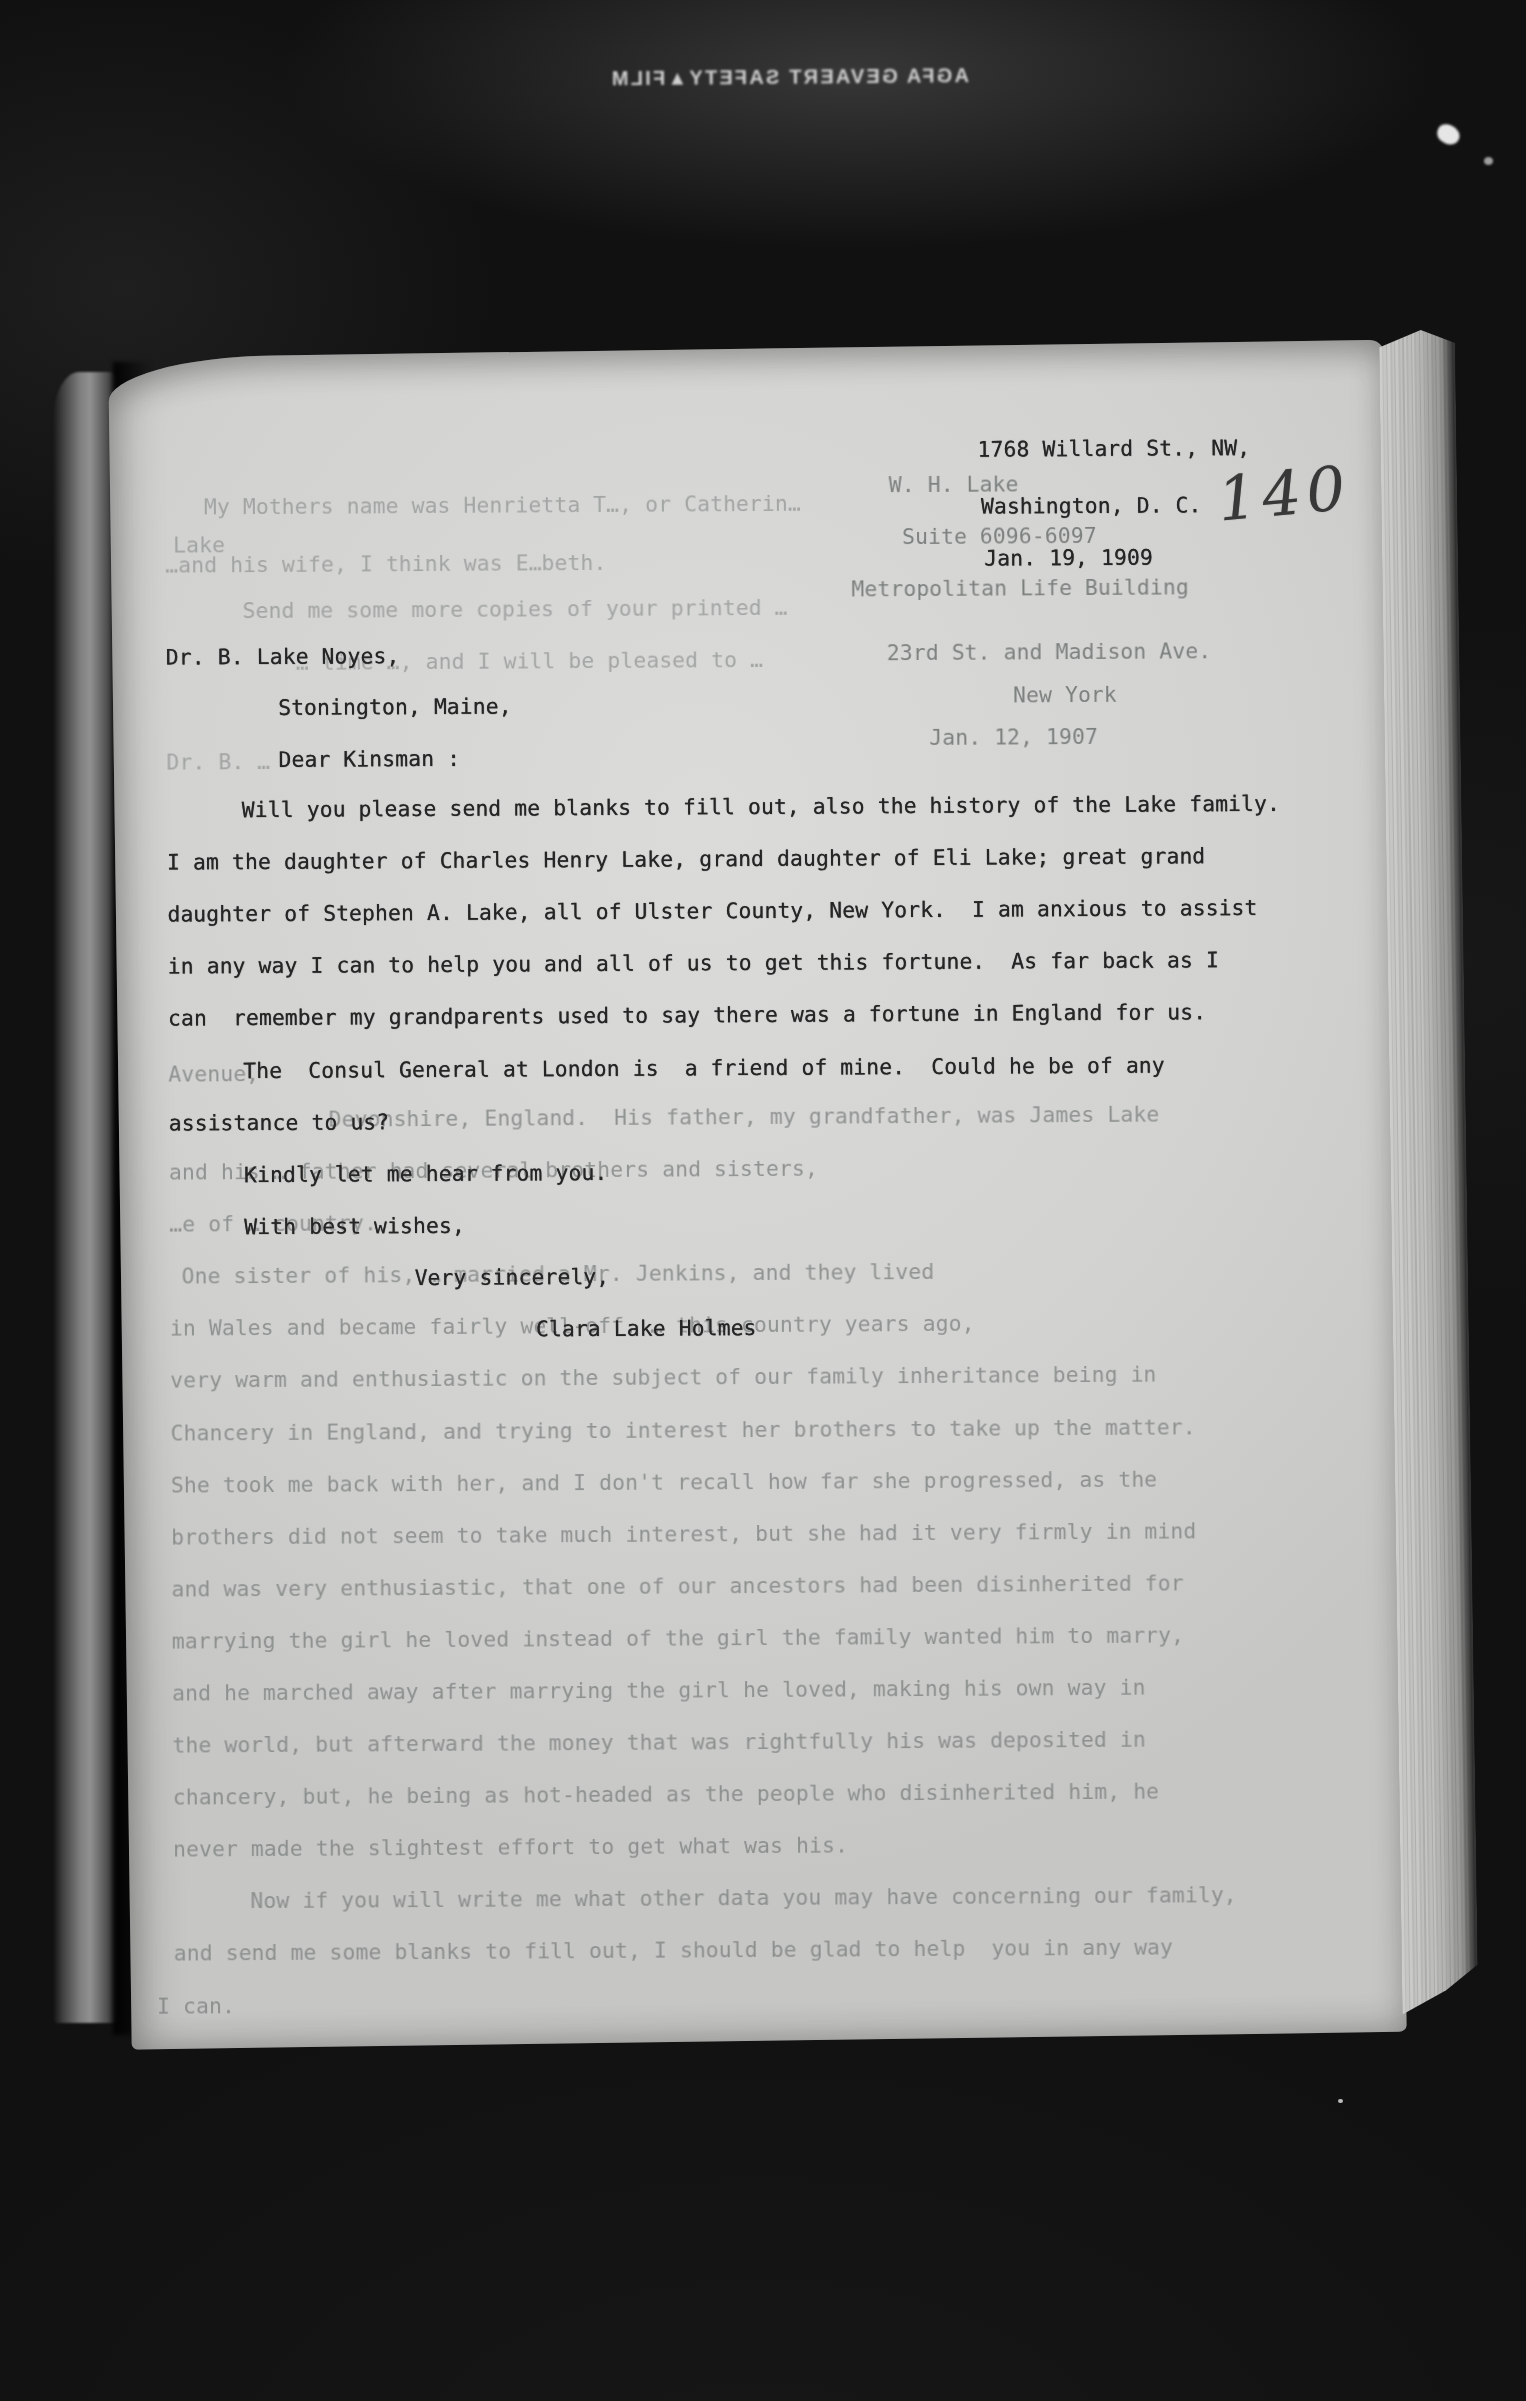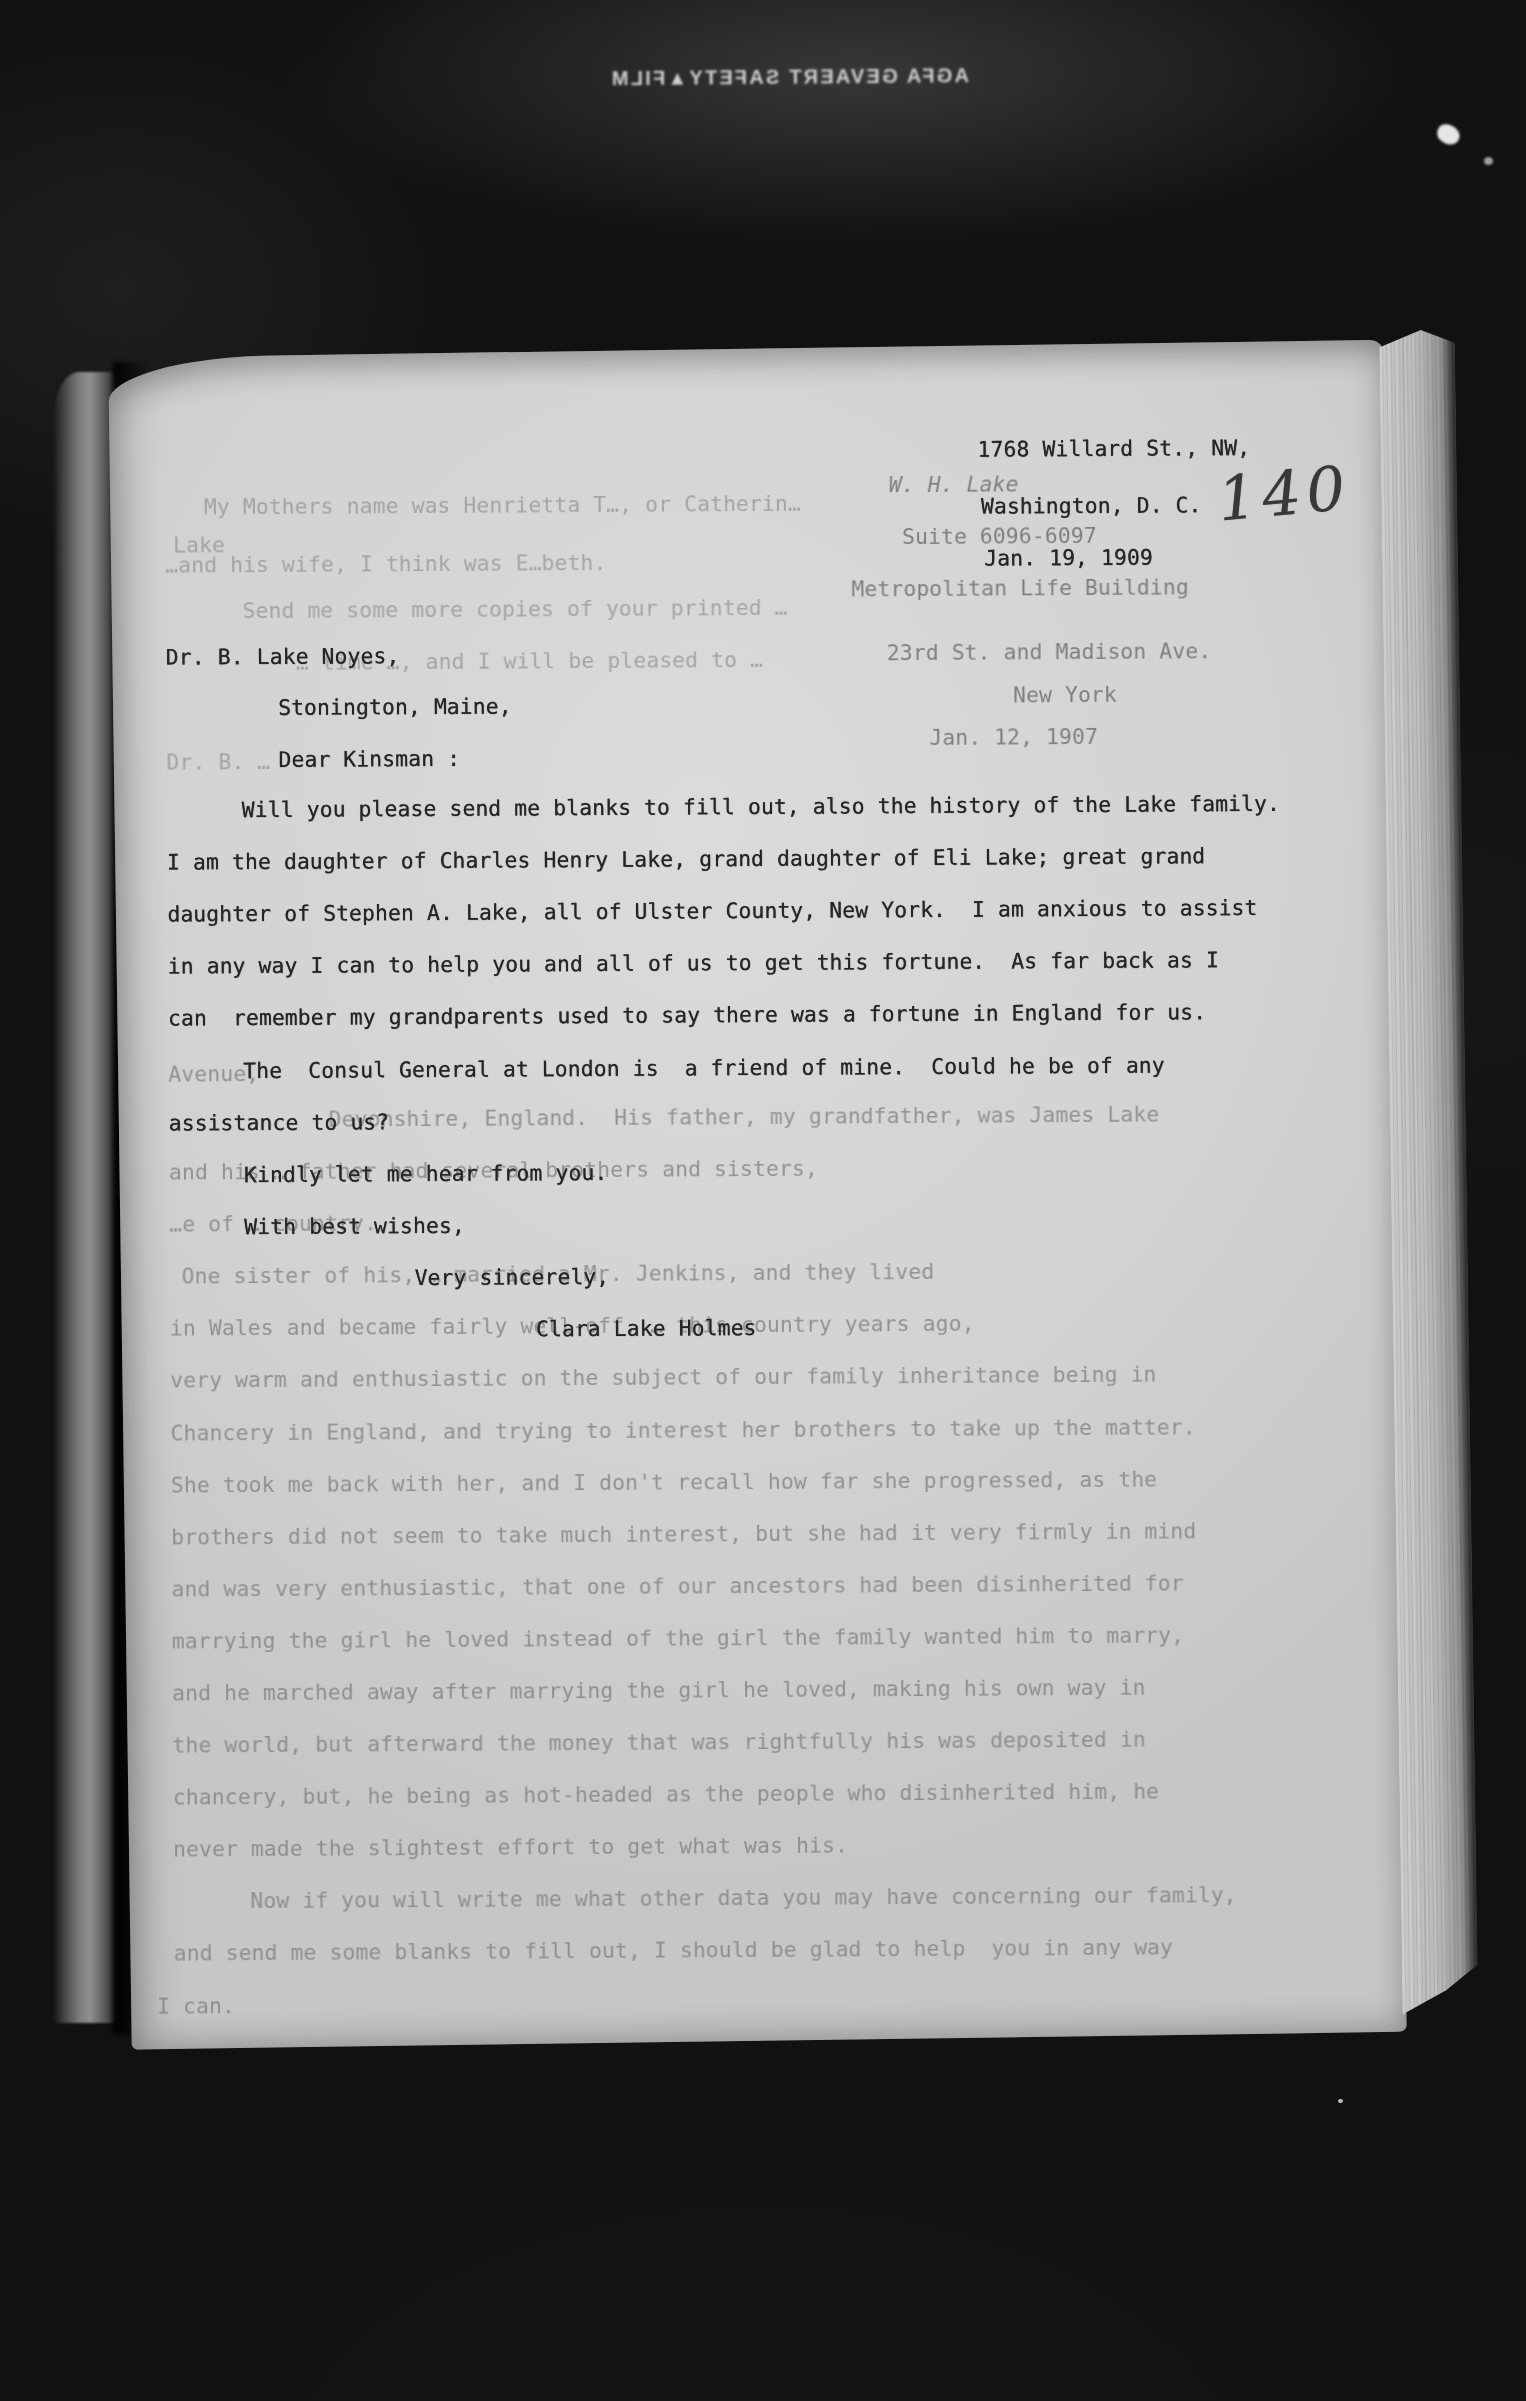--- a/index.html
+++ b/index.html
@@ -119,21 +119,21 @@
 
   <div class="book-wrap">
     <div class="page-surface"></div>
     <div class="fore-edge"></div>
   </div>
 
   <div class="text-layer" id="ghost-layer">
       <div class="ghost-line tier3" style="left: 208px; top: 491px;">My Mothers name was Henrietta T…, or Catherin…</div>
       <div class="ghost-line tier3" style="left: 177px; top: 529px;">Lake</div>
       <div class="ghost-line tier3" style="left: 169px; top: 549px;">…and his wife, I think was E…beth.</div>
-      <div class="ghost-line tier1" style="left: 893px; top: 473px; font-style: italic;">W. H. Lake</div>
+      <div class="ghost-line tier1" style="left: 893px; top: 473px;">W. H. Lake</div>
       <div class="ghost-line tier1" style="left: 906px; top: 525px;">Suite 6096-6097</div>
       <div class="ghost-line tier1" style="left: 855px; top: 577px;">Metropolitan Life Building</div>
       <div class="ghost-line tier3" style="left: 246px; top: 595px;">Send me some more copies of your printed …</div>
       <div class="ghost-line tier1" style="left: 890px; top: 641px;">23rd St. and Madison Ave.</div>
       <div class="ghost-line tier3" style="left: 299px; top: 647px;">… time …, and I will be pleased to …</div>
       <div class="ghost-line tier1" style="left: 1016px; top: 684px;">New York</div>
       <div class="ghost-line tier1" style="left: 932px; top: 726px;">Jan. 12, 1907</div>
       <div class="ghost-line tier3" style="left: 169px; top: 746px;">Dr. B. …</div>
       <div class="ghost-line tier2" style="left: 169px; top: 1058px;">Avenue,</div>
       <div class="ghost-line tier2" style="left: 329px; top: 1104px;">Devonshire, England.  His father, my grandfather, was James Lake</div>

